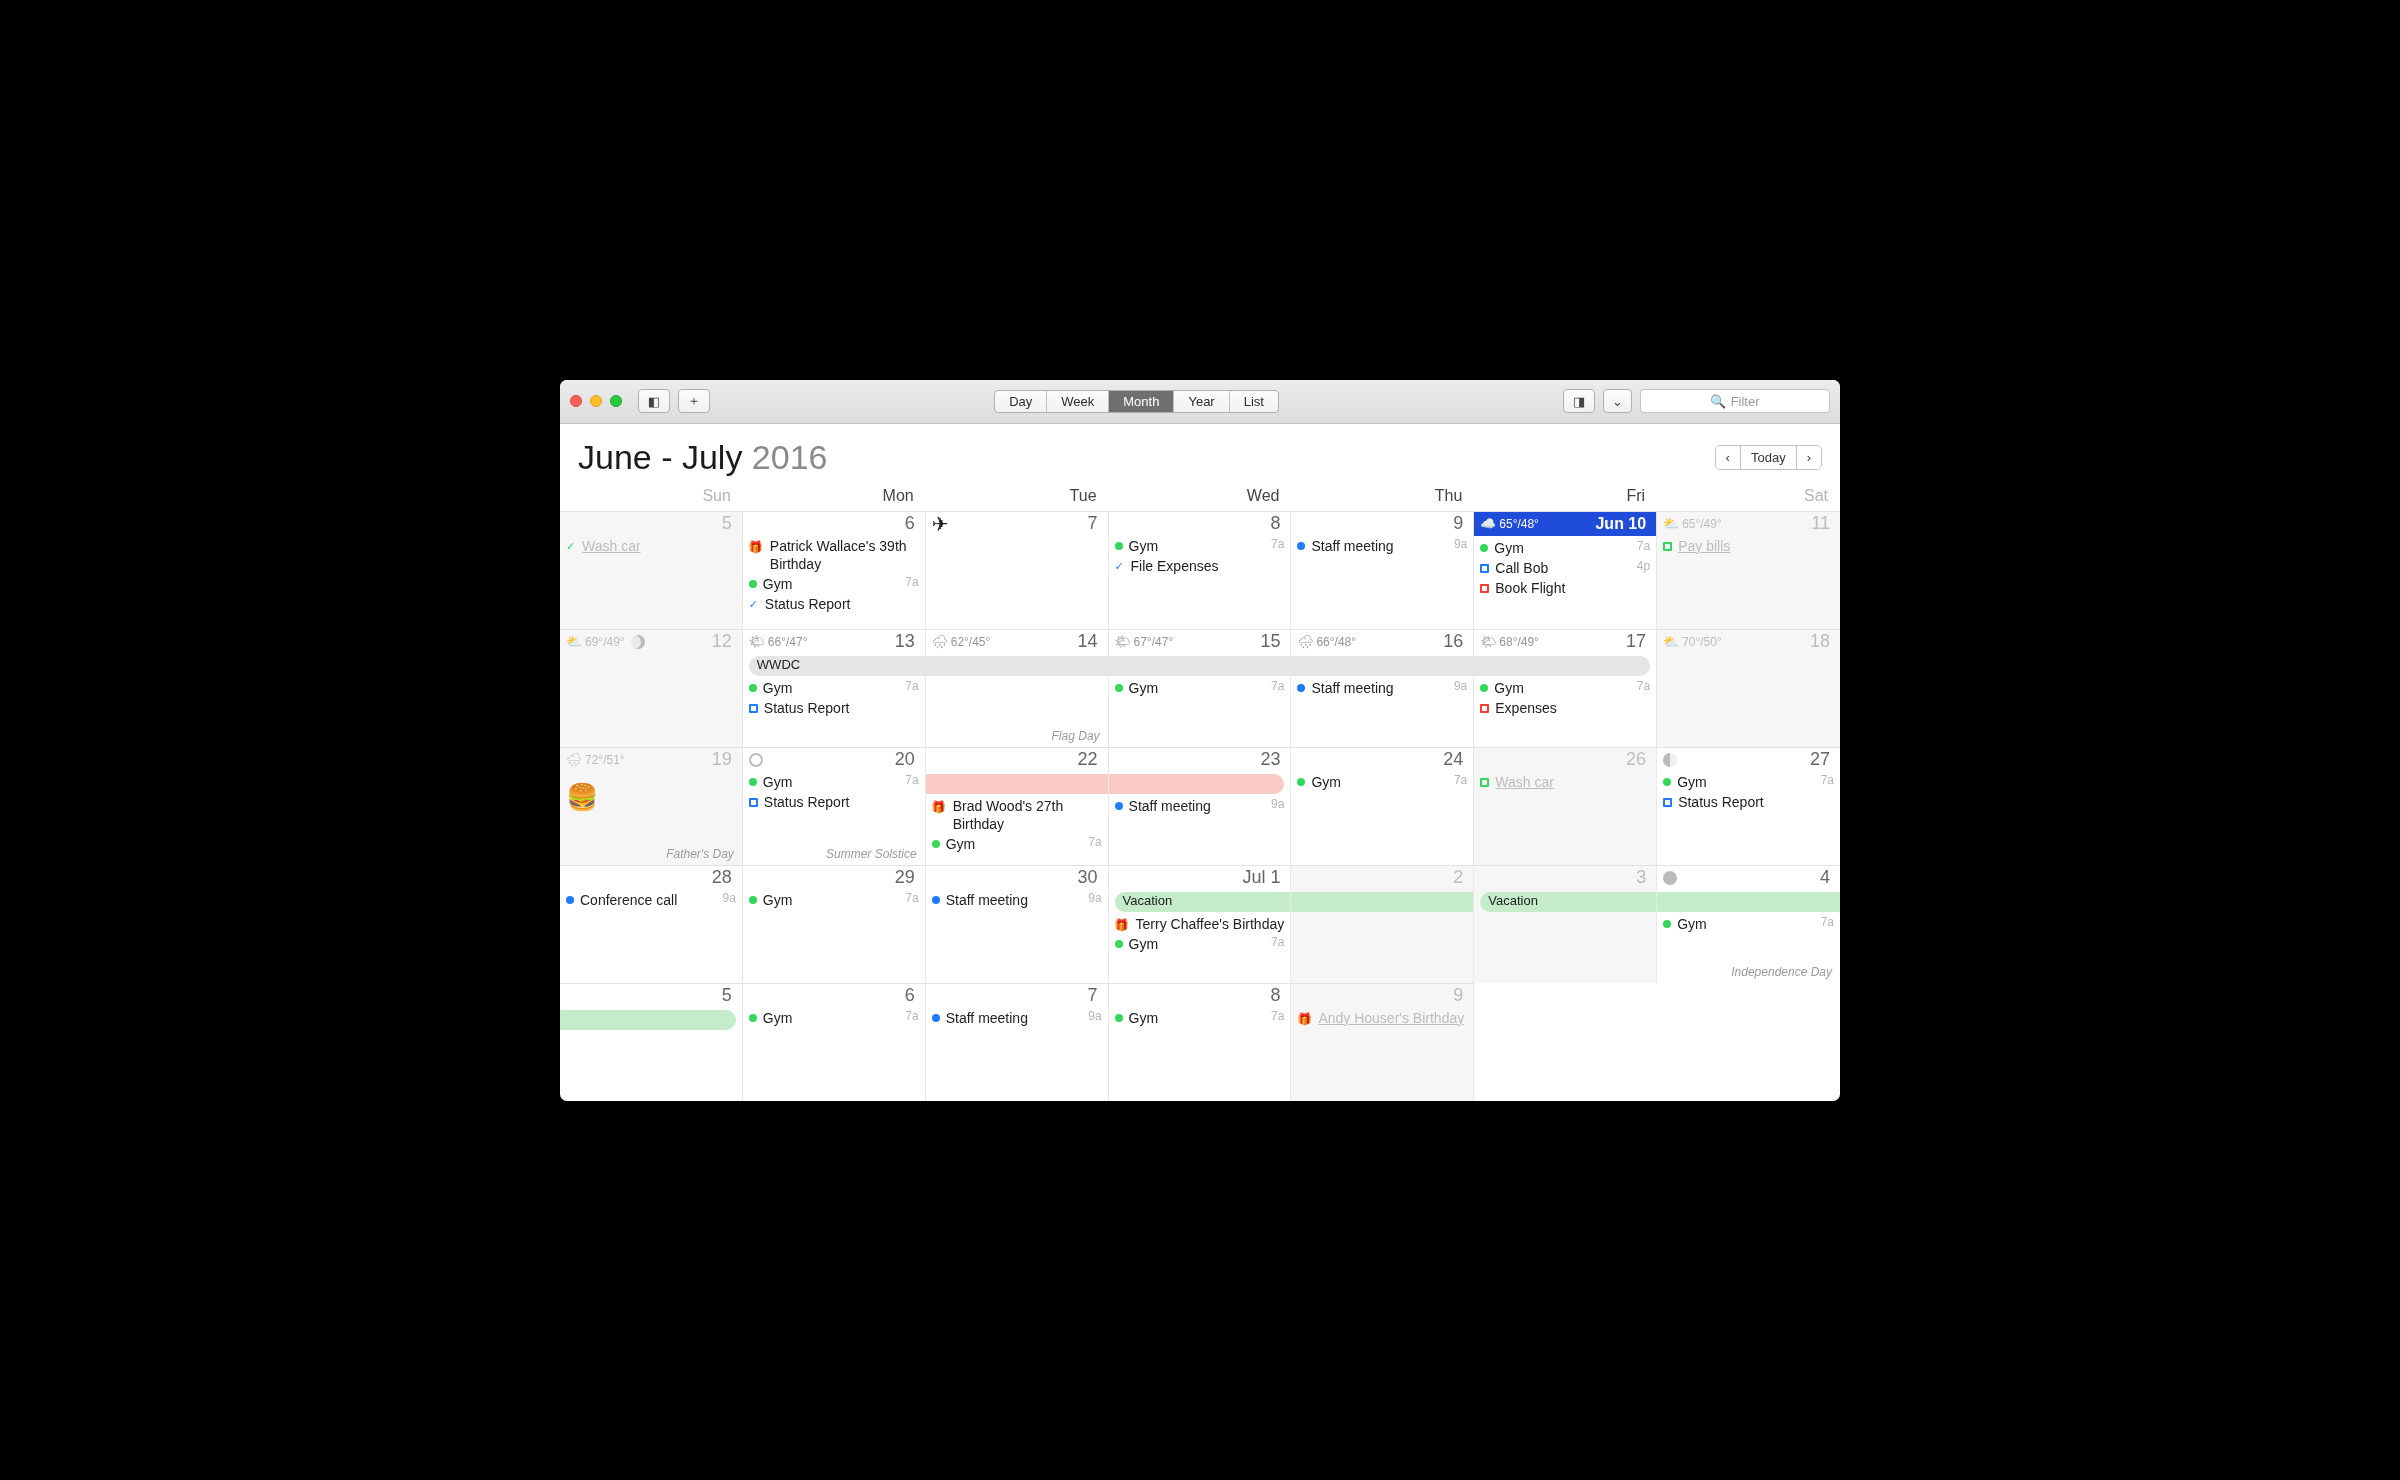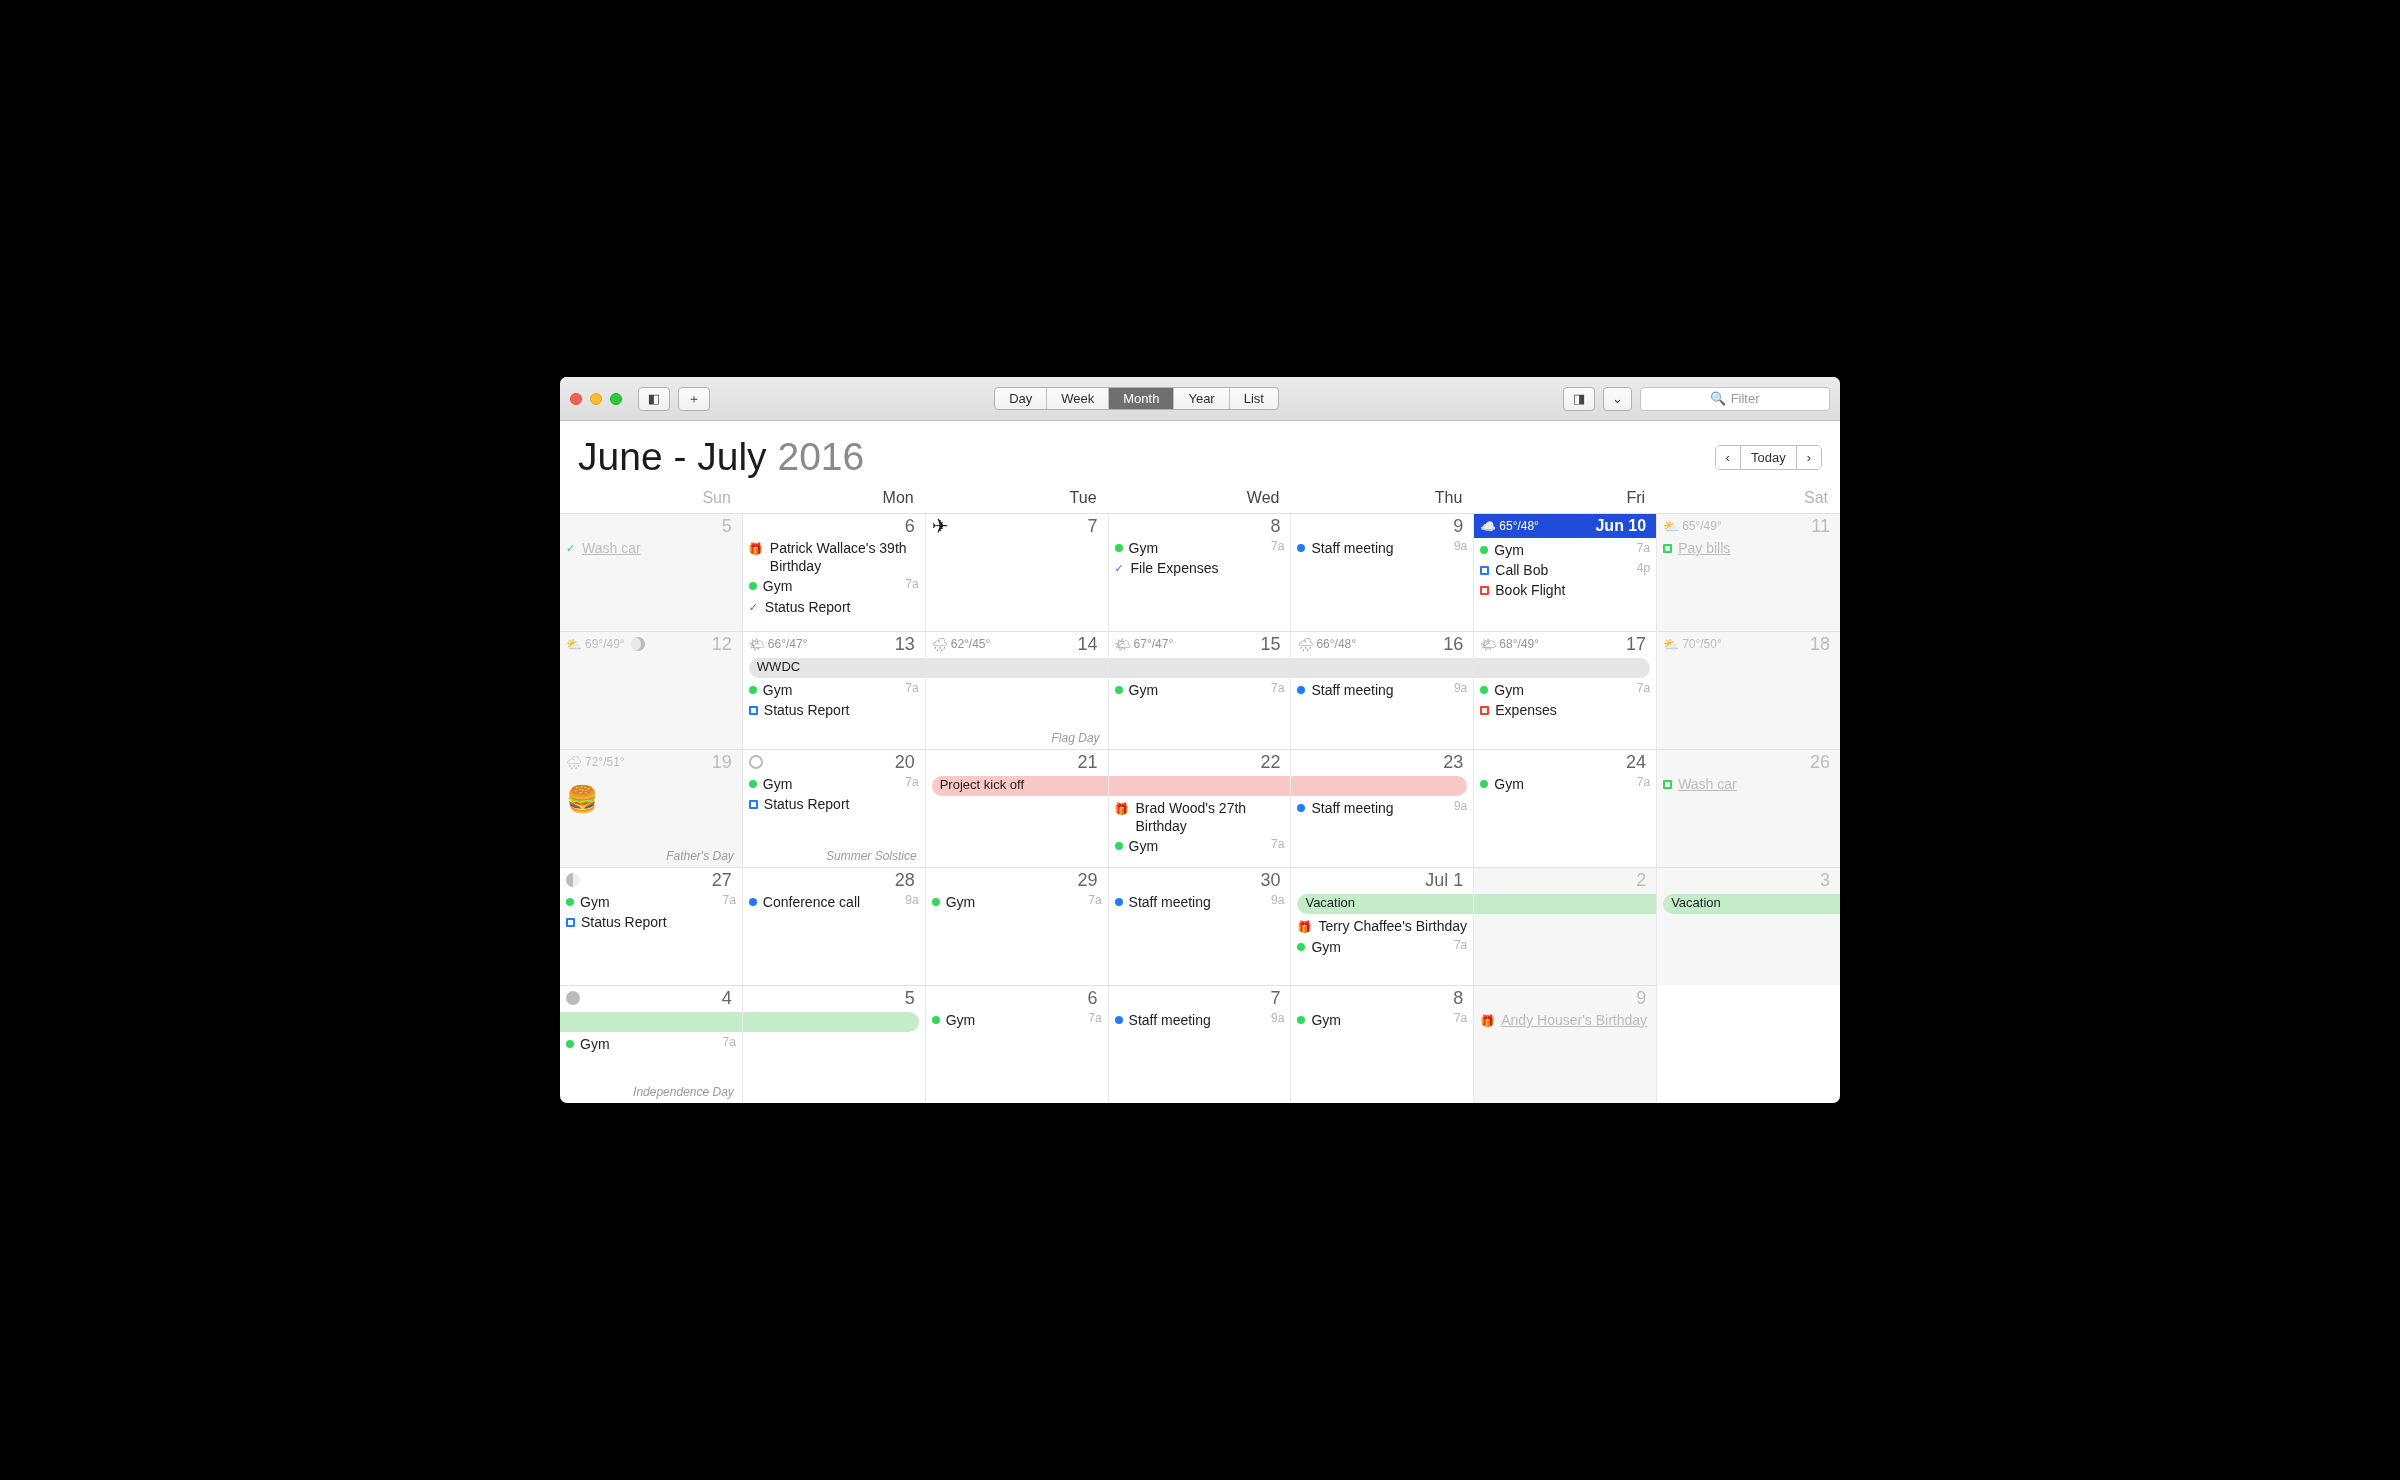--- a/index.html
+++ b/index.html
@@ -83,21 +83,21 @@
   justify-content: center;
   gap: 4px;
 }
 .header {
   display: flex;
   align-items: center;
   padding: 14px 18px 6px 18px;
 }
 .header h1 {
   font-weight: 400;
-  font-size: 39px;
+  font-size: 34px;
   color: #1b1b1b;
 }
 .header h1 .year { color: #8a8a8a; font-weight: 300; }
 .nav {
   margin-left: auto;
   display: flex;
   border: 1px solid #c0c0c0;
   border-radius: 5px;
   overflow: hidden;
   background: #fff;
@@ -530,30 +530,20 @@
               <span class="sq sq-blue"></span>
               <span class="txt">Status Report</span>
             </div>
           </div>
           <div class="footnote">Summer Solstice</div>
         </div>
       </div>
       <div class="cell">
         <div class="cell-inner">
           <div class="daybar">
-            <span class="daynum">21</span>
-          </div>
-          <div class="events">
-            <div class="bar bar-pink left-round" style="margin-left: 0px; margin-right: -7px;">Project kick off</div>
-          </div>
-        </div>
-      </div>
-      <div class="cell">
-        <div class="cell-inner">
-          <div class="daybar">
             <span class="daynum">22</span>
           </div>
           <div class="events">
             <div class="bar bar-pink " style="margin-left: -7px; margin-right: -7px;">&nbsp;</div>
             <div class="event">
               <span class="d-gift">🎁</span>
               <span class="txt">Brad Wood's 27th Birthday</span>
             </div>
             <div class="event">
               <span class="dot d-green"></span>

